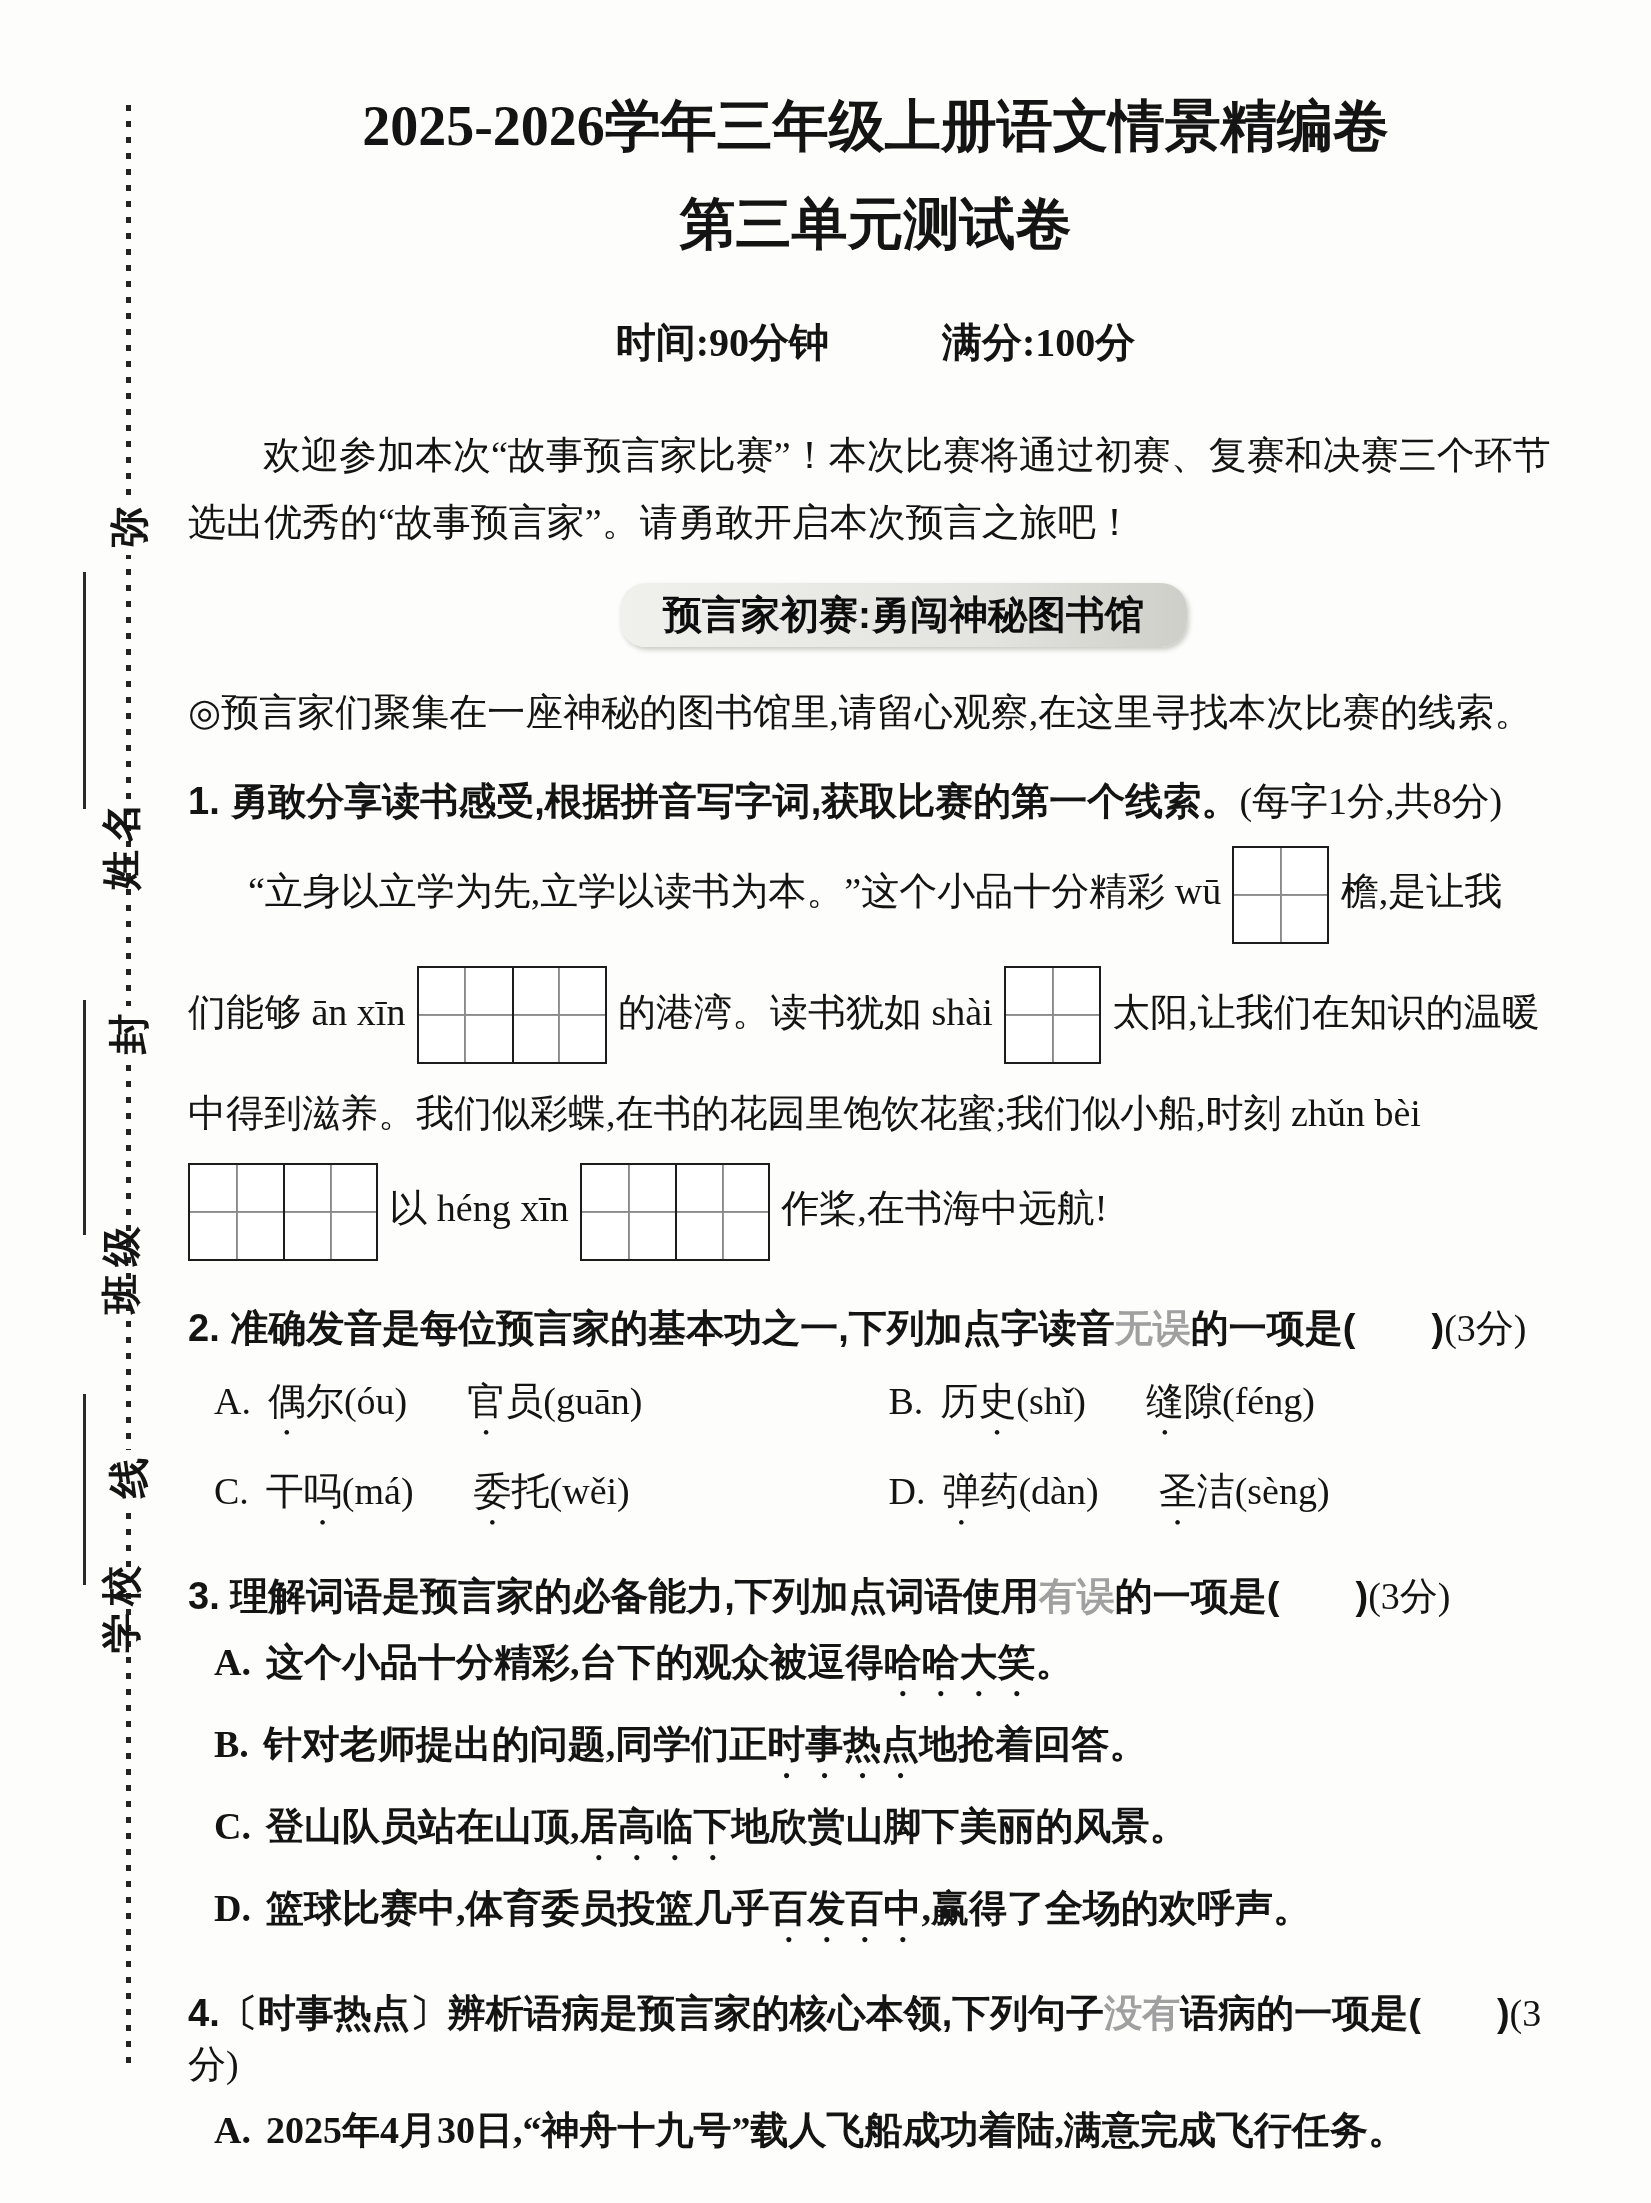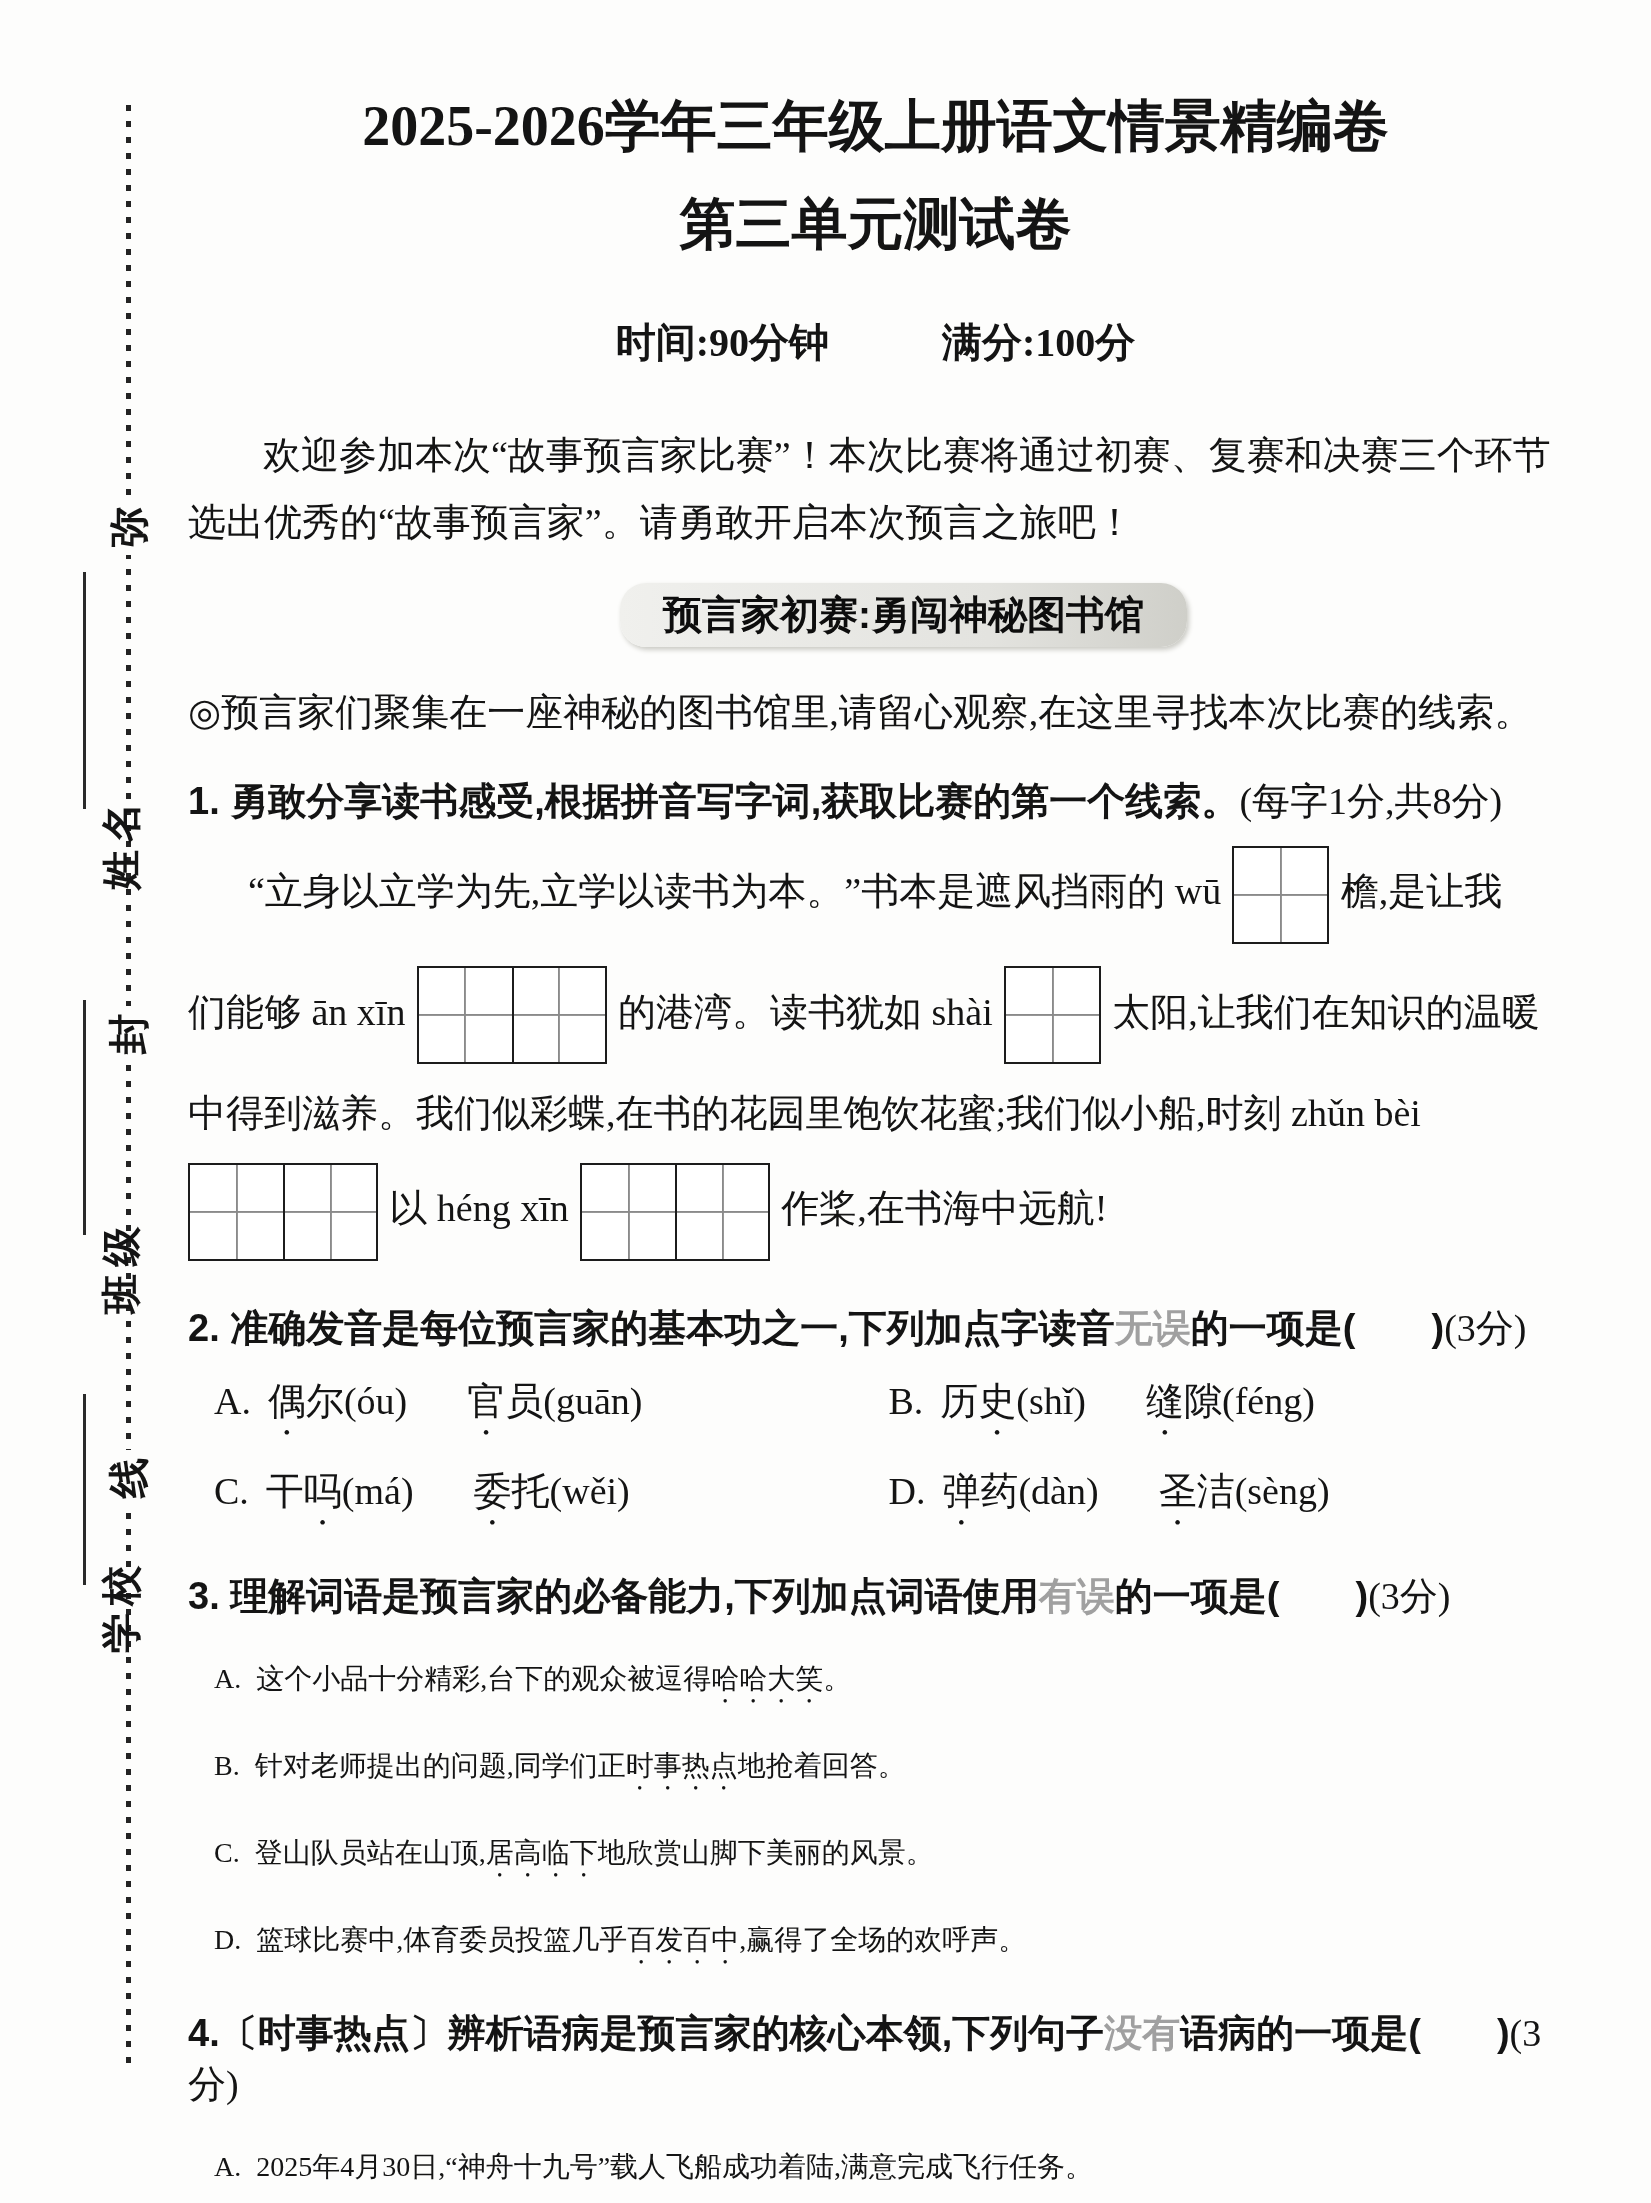--- a/index.html
+++ b/index.html
@@ -61,21 +61,21 @@
     background:
       linear-gradient(#8a8a8a,#8a8a8a) 50% 50%/100% 1.9px no-repeat,
       linear-gradient(#8a8a8a,#8a8a8a) 50% 50%/1.9px 100% no-repeat;
   }
   .tzg .cell + .cell{border-left:2.8px solid #1c1c1c;}
   
   .optrow{display:flex;margin-top:22.6px;padding-left:26px;font-size:38px;}
   .optcell{flex:0 0 50%;}
   .optcell .letter{margin-right:17px;}
   .optcell .w2{margin-left:60px;}
-  .optline{margin-top:37px;padding-left:26px;font-size:28px;line-height:1.45;}
+  .optline{margin-top:13px;padding-left:26px;font-size:38px;line-height:1.45;font-weight:bold;}
   .optline .letter{margin-right:15px;}
   .u-dot{
     -webkit-text-emphasis:filled dot #141414;
     text-emphasis:filled dot #141414;
     -webkit-text-emphasis-position:under;
     text-emphasis-position:under right;
   }
 </style>
 </head>
 <body>
@@ -111,21 +111,21 @@
     <span class="badge">预言家初赛:勇闯神秘图书馆</span>
   </div>
 
   <div class="note">◎预言家们聚集在一座神秘的图书馆里,请留心观察,在这里寻找本次比赛的线索。</div>
 
   <div class="stem">
     <span>1. 勇敢分享读书感受,根据拼音写字词,获取比赛的第一个线索。</span><span class="score">(每字1分,共8分)</span>
   </div>
 
   <div class="pline first">
-    <span>“立身以立学为先,立学以读书为本。”书本是遮风挡雨的 wū</span><span class="tzg">
+    <span>“立身以立学为先,立学以读书为本。”这个小品十分精彩 wū</span><span class="tzg">
         <span class="cell"></span>
       </span><span>檐,是让我</span>
   </div>
   <div class="pline">
     <span>们能够 ān xīn</span><span class="tzg">
         <span class="cell"></span>
         <span class="cell"></span>
       </span><span>的港湾。读书犹如 shài</span><span class="tzg">
         <span class="cell"></span>
       </span><span>太阳,让我们在知识的温暖</span>

